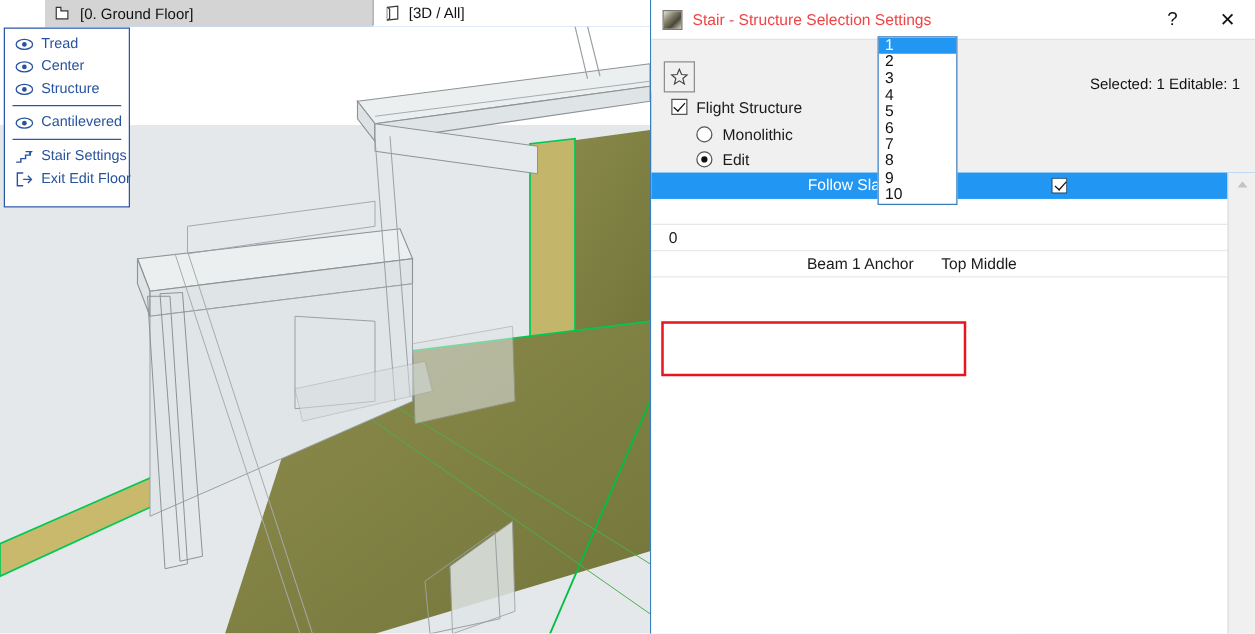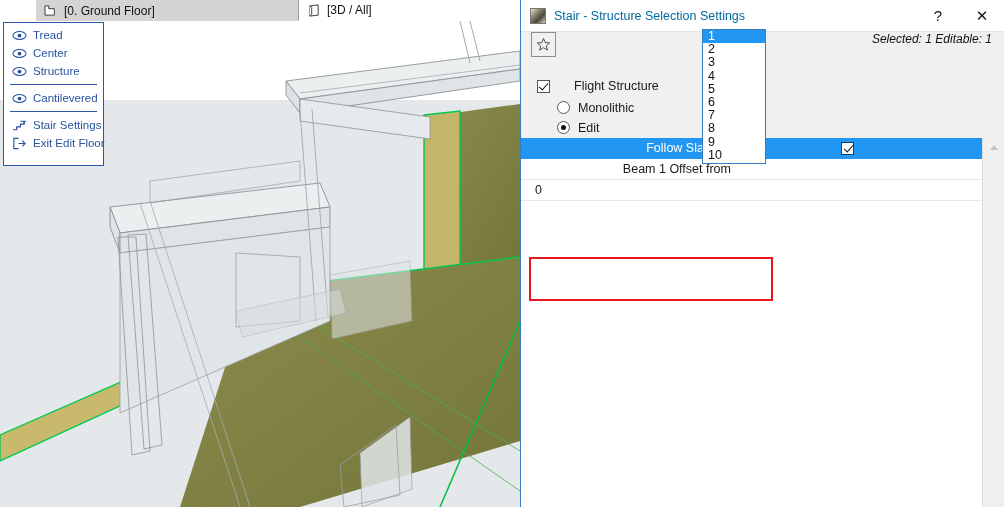--- a/index.html
+++ b/index.html
@@ -66,38 +66,37 @@
   }
   #dlg-title {
     height:32px; background:#ffffff; display:flex; align-items:center;
     padding:0 0 0 9px; border-bottom:1px solid #e3e3e3;
   }
   #dlg-icon {
     width:16px; height:16px; margin-right:8px; flex:0 0 16px;
     background:linear-gradient(135deg,#e8e4d4 0%, #8a8572 35%, #4b4738 65%, #d9d3be 100%);
     border:1px solid #777;
   }
-  #dlg-title-text { font-size:12.5px; color:#0369a1; flex:1; }
+  #dlg-title-text { font-size:12.5px; color:#ef4444; flex:1; }
   .titlebtn {
     width:44px; height:31px; display:flex; align-items:center; justify-content:center;
     font-size:15px; color:#111; cursor:pointer; background:transparent;
   }
   #dlg-subbar {
-    height:42px; background:#f0f0f0; display:flex; align-items:flex-start;
+    height:42px; background:#f0f0f0; display:flex; align-items:flex-end;
     padding:0 12px 0 10px;
-    font-style:italic;
   }
   #fav-btn {
     width:25px; height:25px; border:1px solid #8d8d8d; background:#f0f0f0;
     display:flex; align-items:center; justify-content:center; cursor:pointer;
   }
   #sel-info { margin-left:auto; font-size:12px; color:#111; }
   #dlg-body { padding:0; }
   .check-row {
-    display:flex; align-items:flex-end; gap:24px;
+    display:flex; align-items:flex-start; gap:7px;
     padding:5px 0 5px 16px; font-size:12.5px;
   }
   .cb {
     width:13px; height:13px; border:1px solid #555; background:#fff;
     position:relative; flex:0 0 13px; cursor:pointer;
   }
   .cb.checked::after {
     content:""; position:absolute; left:3px; top:0px; width:4px; height:8px;
     border:solid #111; border-width:0 1.6px 1.6px 0; transform:rotate(42deg);
   }
@@ -517,24 +516,27 @@
     </div>
 
     <div id="tbl">
       <div class="trow sel">
         <span class="tcell-name">Follow Slanting</span>
         <span class="tcell-val">
           <span class="tbl-check"></span>
         </span>
       </div>
       <div class="trow">
-        <span class="tcell-name">Beam 1 Offset from</span>
       </div>
       <div class="trow">
         <span class="tcell-val">0</span>
+      </div>
+      <div class="trow">
+        <span class="tcell-name">Beam 1 Anchor</span>
+        <span class="tcell-val">Top Middle</span>
       </div>
     </div>
 
     <div id="tbl-scroll">
       <div id="scroll-up">
         <svg width="10" height="7" viewBox="0 0 10 7">
           <polygon points="5,1 9,6 1,6" fill="#c4c4c4"></polygon>
         </svg>
       </div>
     </div>

